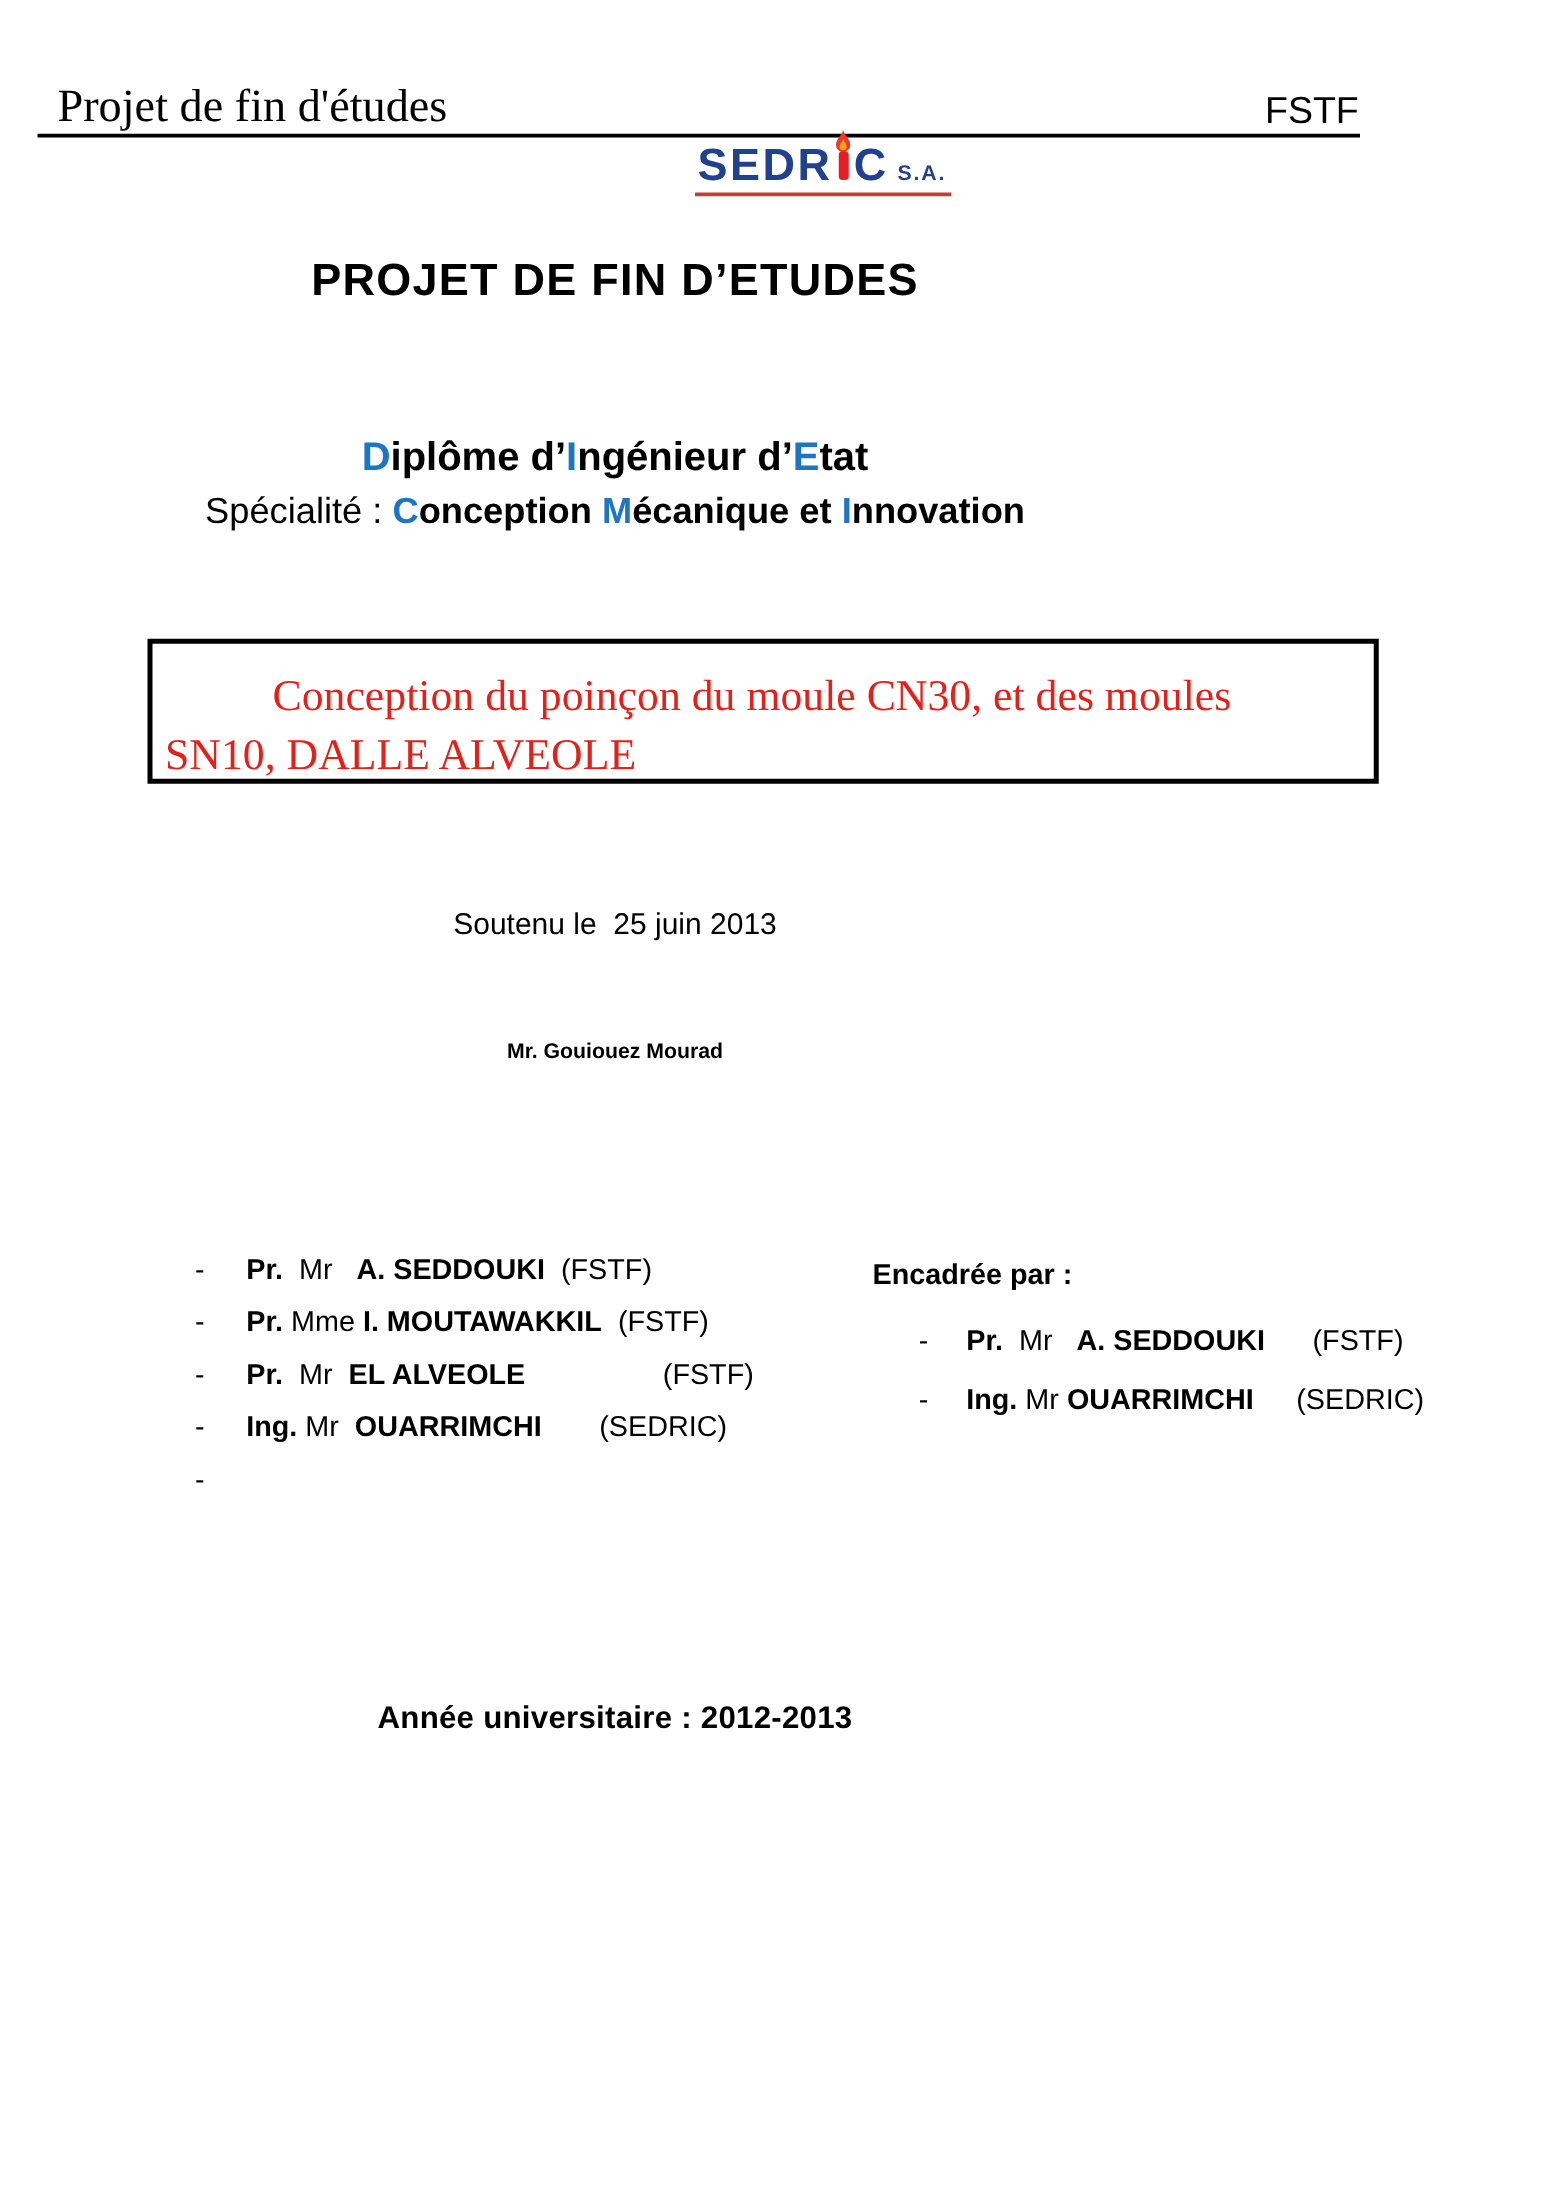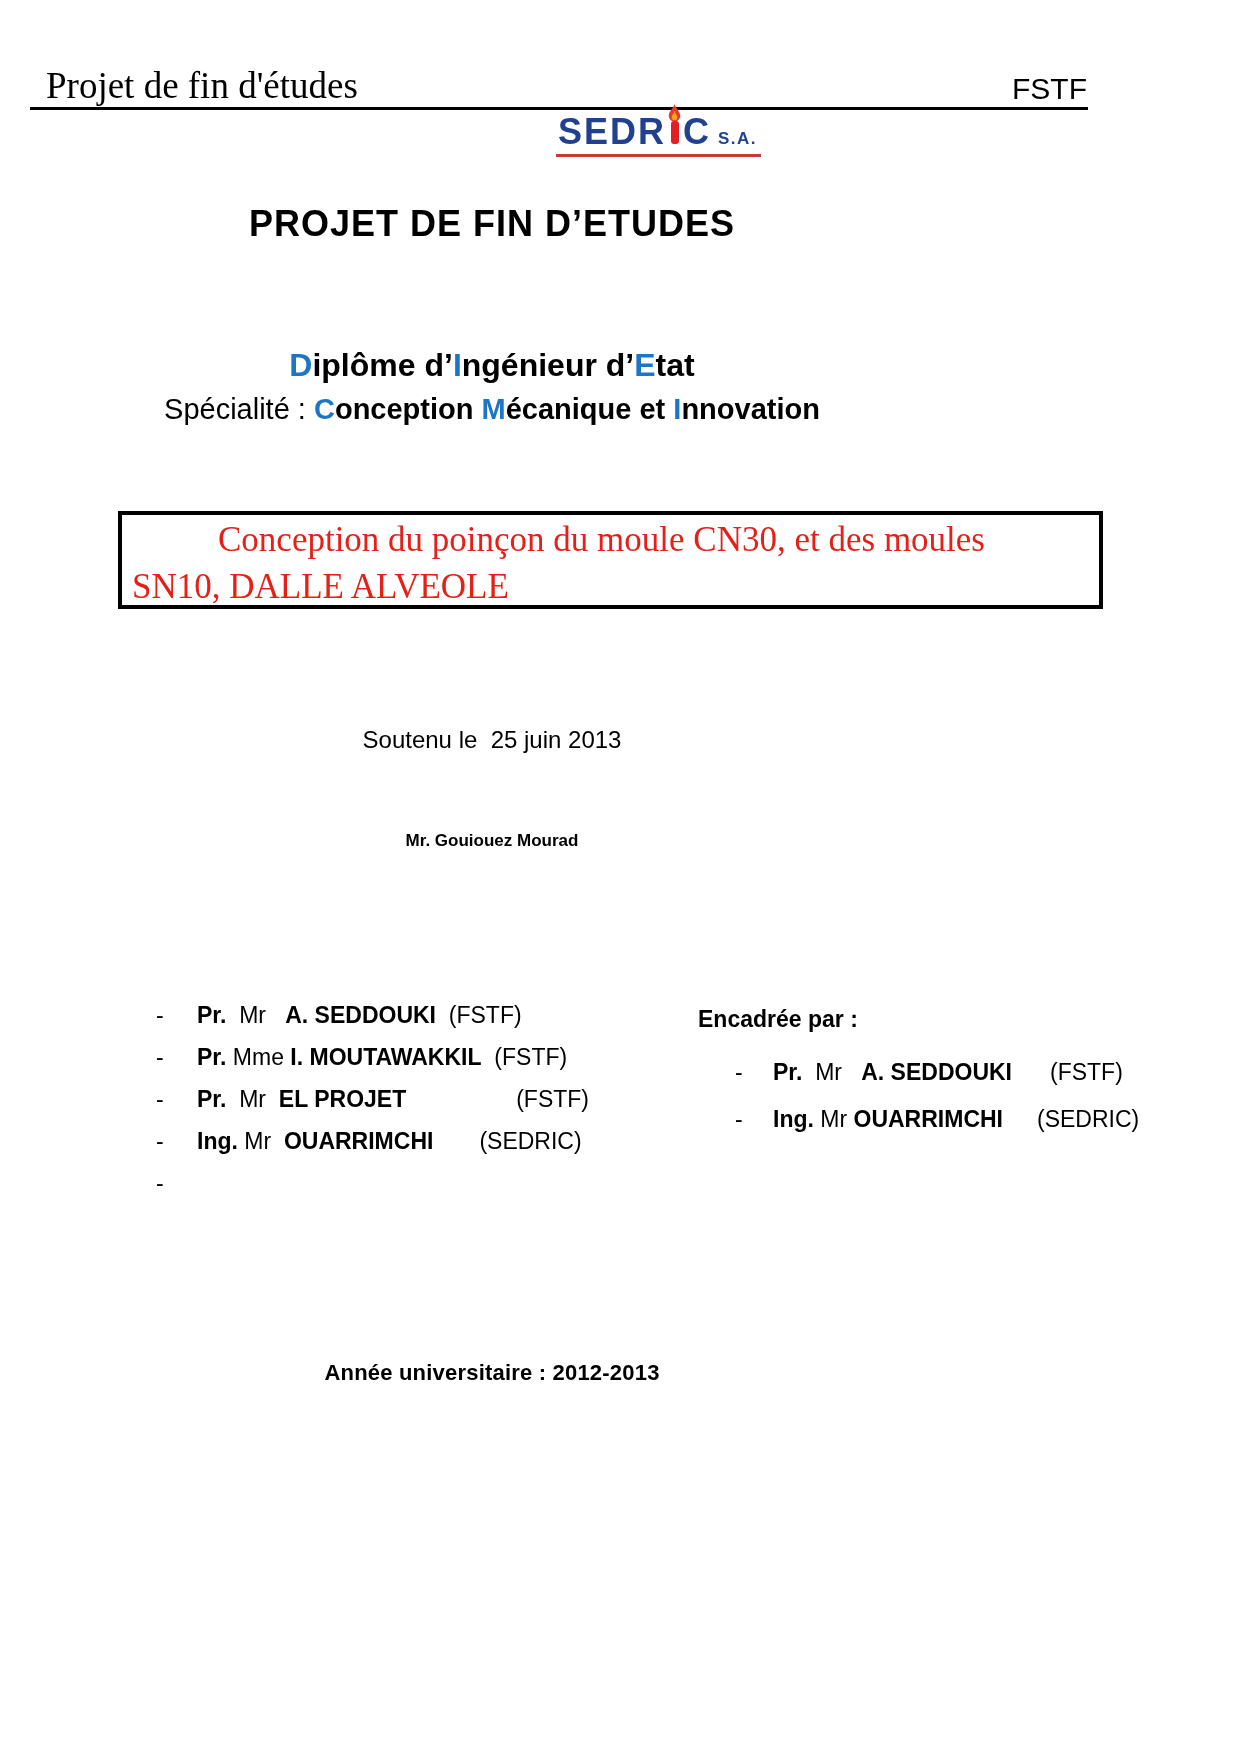--- a/index.html
+++ b/index.html
@@ -23,22 +23,22 @@
   .logo-suffix { font-size:17px; font-weight:bold; letter-spacing:1.5px; color:var(--logo-blue,#21418F); margin-left:7px; }
 
   .centered { position:absolute; left:0; width:984px; text-align:center; }
 
   .doc-title   { top:203px; font-size:36px; font-weight:bold; letter-spacing:1px; }
   .subtitle    { top:301px; font-size:22px; font-weight:bold; }
   .diploma     { top:347px; font-size:32px; font-weight:bold; }
   .speciality  { top:393px; font-size:29px; font-weight:normal; }
 
   
-  .subject-box { position:absolute; top:511px; left:118px; width:985px; height:98px;
-                 border:4px solid #000; padding:1px 10px;
+  .subject-box { position:absolute; top:511px; left:118px; width:985px; height:116px;
+                 border:4px solid #000; padding:18px 10px;
                  font-family:"Liberation Serif", serif; font-size:35px; line-height:47px;
                  color:var(--subject-red,#E32119); }
   .subject-line1 { text-indent:86px; }
 
   .soutenu { top:726px; font-size:24px; }
   .par     { top:773px; font-size:24px; }
   .author  { top:831px; font-size:17px; font-weight:bold; }
 
   
   .jury        { position:absolute; top:1002px; left:110px;  font-size:23px; }
@@ -46,21 +46,21 @@
   .list-heading { font-weight:bold; }
   .jury .list-heading        { margin-bottom:22px; }
   .supervisors .list-heading { margin-bottom:26px; }
   .list-item { display:flex; align-items:baseline; }
   .jury .list-item        { margin-bottom:15px; padding-left:46px; }
   .supervisors .list-item { margin-bottom:20px; padding-left:37px; }
   .jury .dash        { display:inline-block; width:41px; }
   .supervisors .dash { display:inline-block; width:38px; }
   .item-text { white-space:pre; }
 
-  .year { top:1360px; font-size:22px; font-weight:bold; letter-spacing:0.2px; }
+  .year { top:1360px; font-size:25px; font-weight:bold; letter-spacing:0.2px; }
 </style>
 </head>
 <body>
 
 <div class="page">
 
   <span class="header-left">Projet de fin d'études</span>
   <span class="header-right">FSTF</span>
   <div class="header-rule"></div>
 
@@ -95,21 +95,21 @@
     <div class="list-item">
       <span class="dash">-</span>
       <span class="item-text"><span style="font-weight: bold;">Pr.</span><span>&nbsp; Mr &nbsp; </span><span style="font-weight: bold;">A. SEDDOUKI</span><span> &nbsp;(FSTF)</span></span>
     </div>
     <div class="list-item">
       <span class="dash">-</span>
       <span class="item-text"><span style="font-weight: bold;">Pr.</span><span> Mme </span><span style="font-weight: bold;">I. MOUTAWAKKIL</span><span> &nbsp;(FSTF)</span></span>
     </div>
     <div class="list-item">
       <span class="dash">-</span>
-      <span class="item-text"><span style="font-weight: bold;">Pr.</span><span>&nbsp; Mr &nbsp;</span><span style="font-weight: bold;">EL PROJET</span><span style="display: inline-block; width: 110px;"></span><span>(FSTF)</span></span>
+      <span class="item-text"><span style="font-weight: bold;">Pr.</span><span>&nbsp; Mr &nbsp;</span><span style="font-weight: bold;">EL ALVEOLE</span><span style="display: inline-block; width: 110px;"></span><span>(FSTF)</span></span>
     </div>
     <div class="list-item">
       <span class="dash">-</span>
       <span class="item-text"><span style="font-weight: bold;">Ing.</span><span> Mr &nbsp;</span><span style="font-weight: bold;">OUARRIMCHI</span><span style="display: inline-block; width: 46px;"></span><span>(SEDRIC)</span></span>
     </div>
     <div class="list-item">
       <span class="dash">-</span>
       <span class="item-text"></span>
     </div>
   </section>

